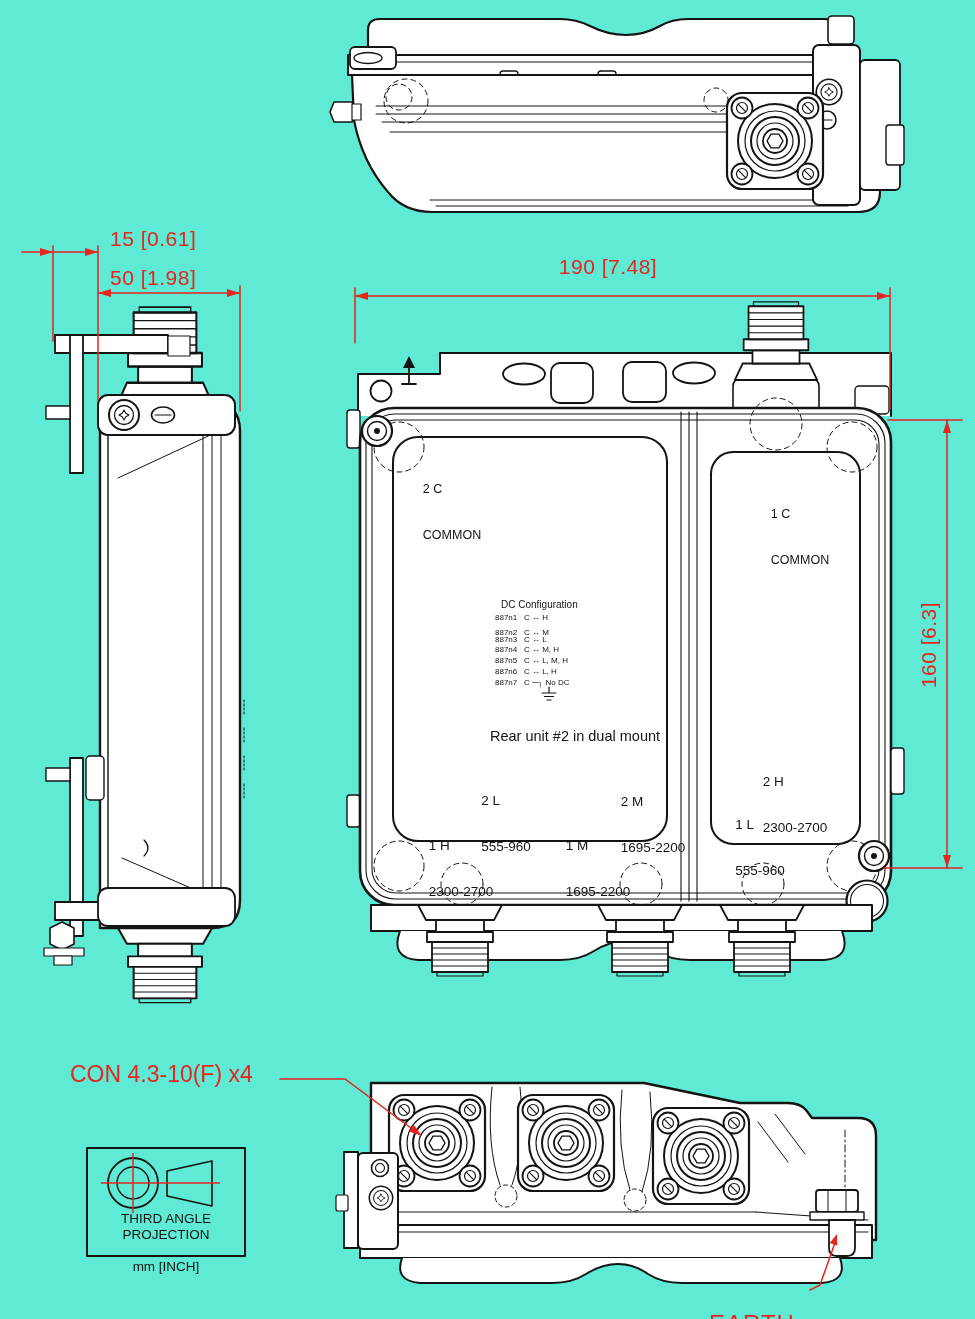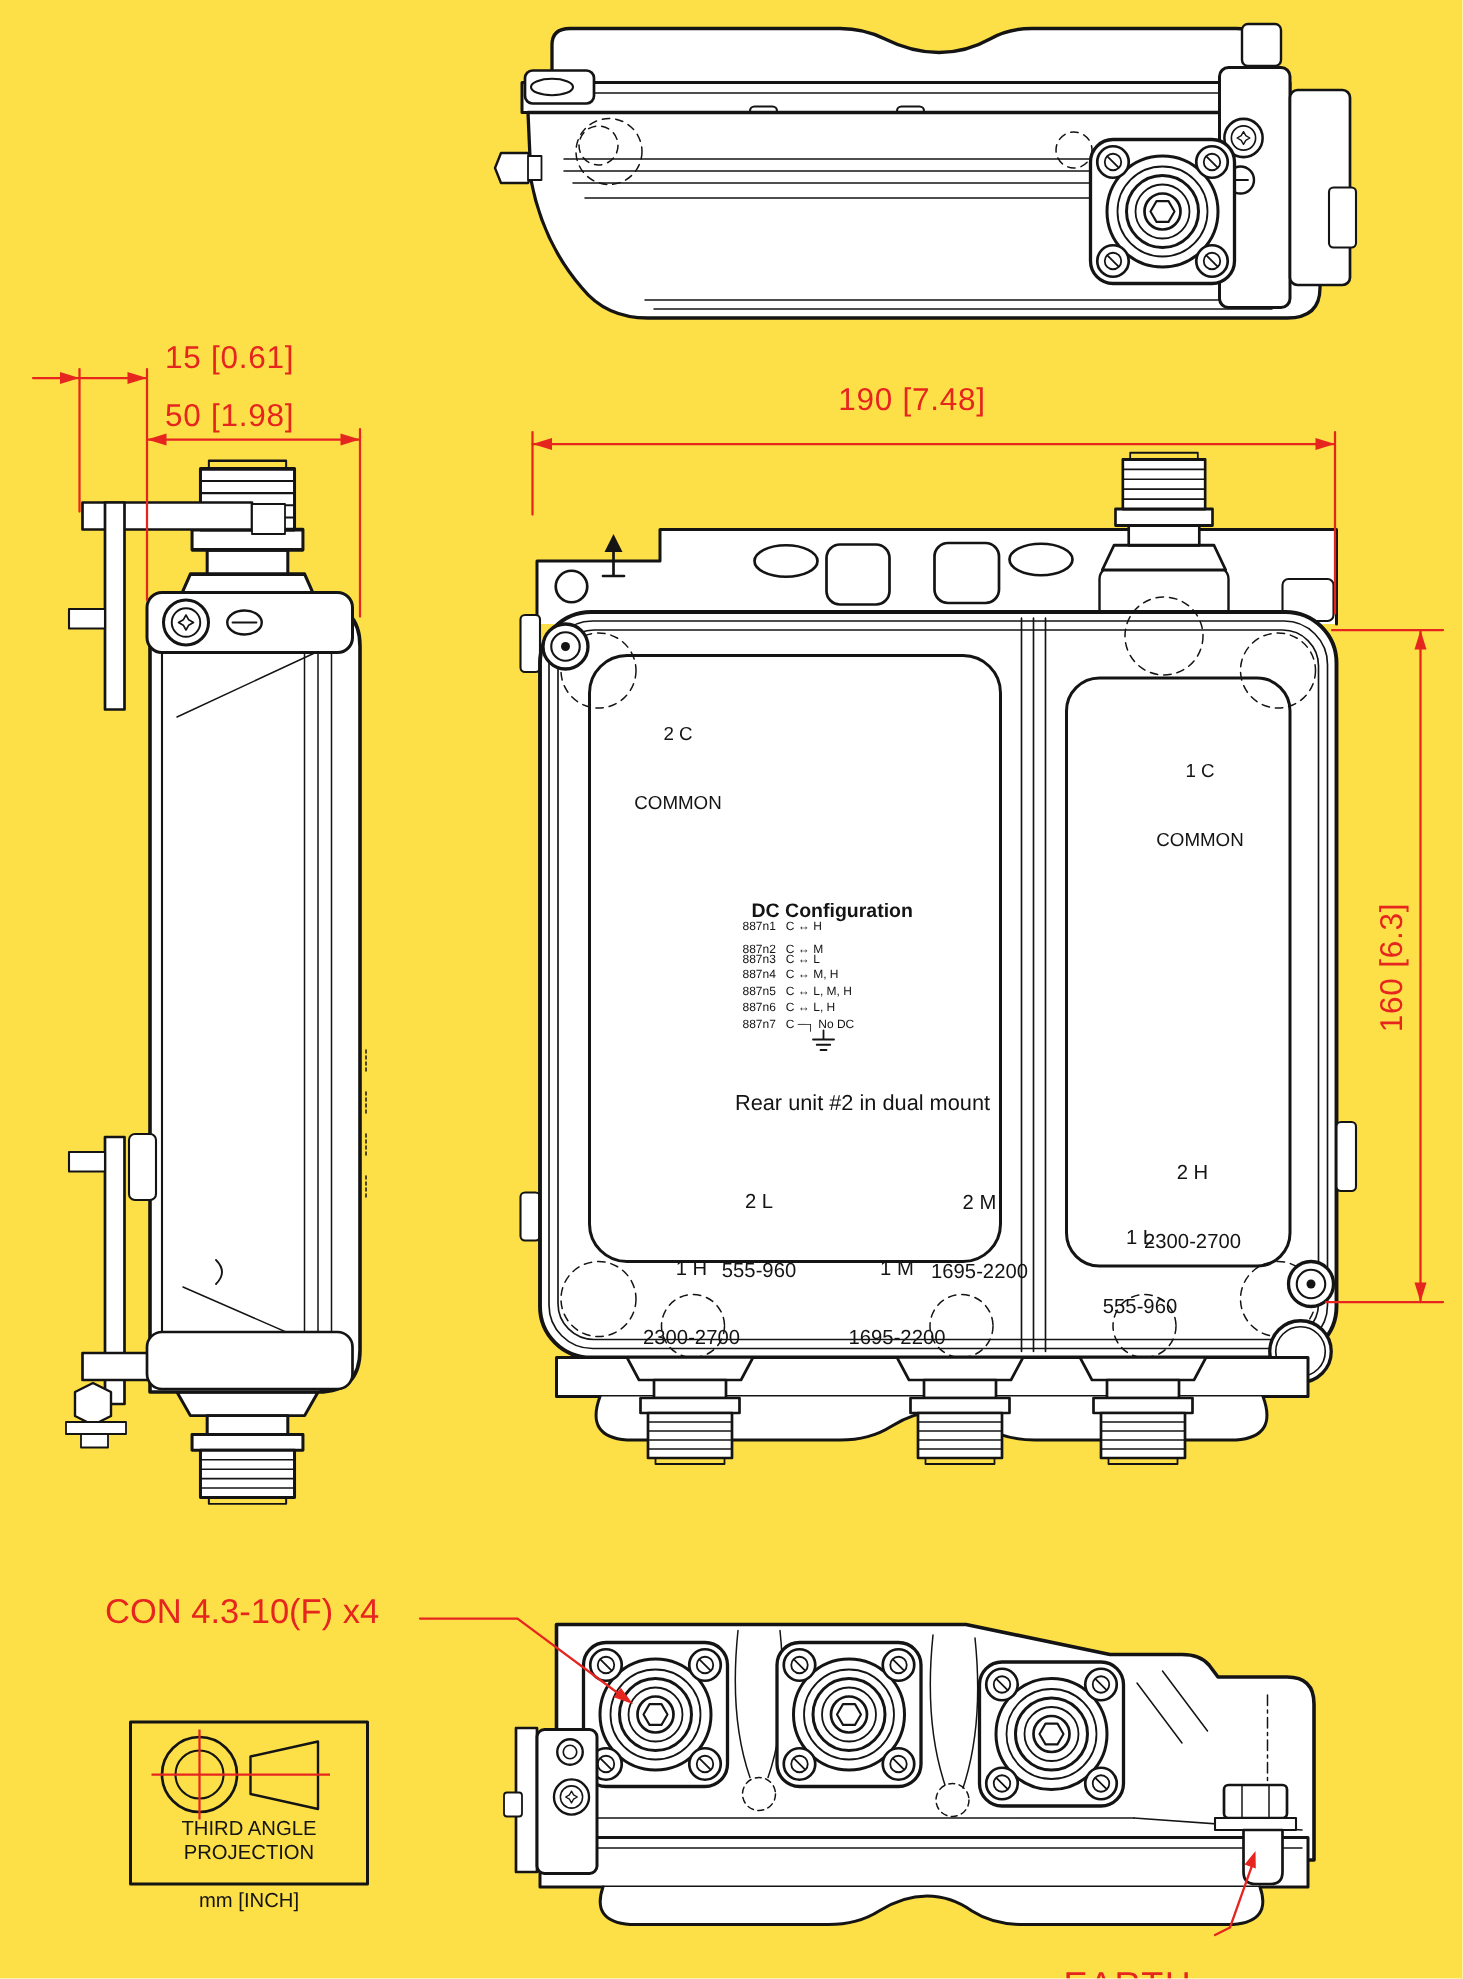--- a/index.html
+++ b/index.html
@@ -1,30 +1,30 @@
 <!DOCTYPE html>
 <html><head>
 <meta charset="utf-8">
 <style>
   *{margin:0;padding:0;box-sizing:border-box}
   html,body{background:#ffffff}
   body{font-family:"Liberation Sans",sans-serif;color:#141414}
-  .canvas{position:relative;width:975px;height:1319px;background:#fde047;overflow:hidden}
+  .canvas{position:relative;width:975px;height:1319px;background:#5eead4;overflow:hidden}
   .canvas > svg{position:absolute;left:0;top:0}
   .t{position:absolute;white-space:pre;line-height:1.05}
-  .c{transform:translateX(-50%);text-align:center}
+  .c{transform:translateX(-50%);text-align:left}
   .b{font-weight:normal}
   .red{color:#E6251F}
   .f21{font-size:21px;letter-spacing:.5px}
   .f23{font-size:23px}
   .f24{font-size:24px;letter-spacing:1px}
   .f13{font-size:13.5px;line-height:13px}
   .f12{font-size:12.5px;line-height:12.5px}
   .f14{font-size:14.5px}
-  .dcT{font-size:13px;font-weight:bold}
+  .dcT{font-size:10px;font-weight:normal}
   .dcR{font-size:8px;font-weight:normal;line-height:10.8px}
   .rot{transform:translate(-50%,-50%) rotate(-90deg)}
 </style>
 </head>
 <body>
 
 <div class="canvas">
 
 <svg width="975" height="1319" viewBox="0 0 975 1319">
   <defs>

